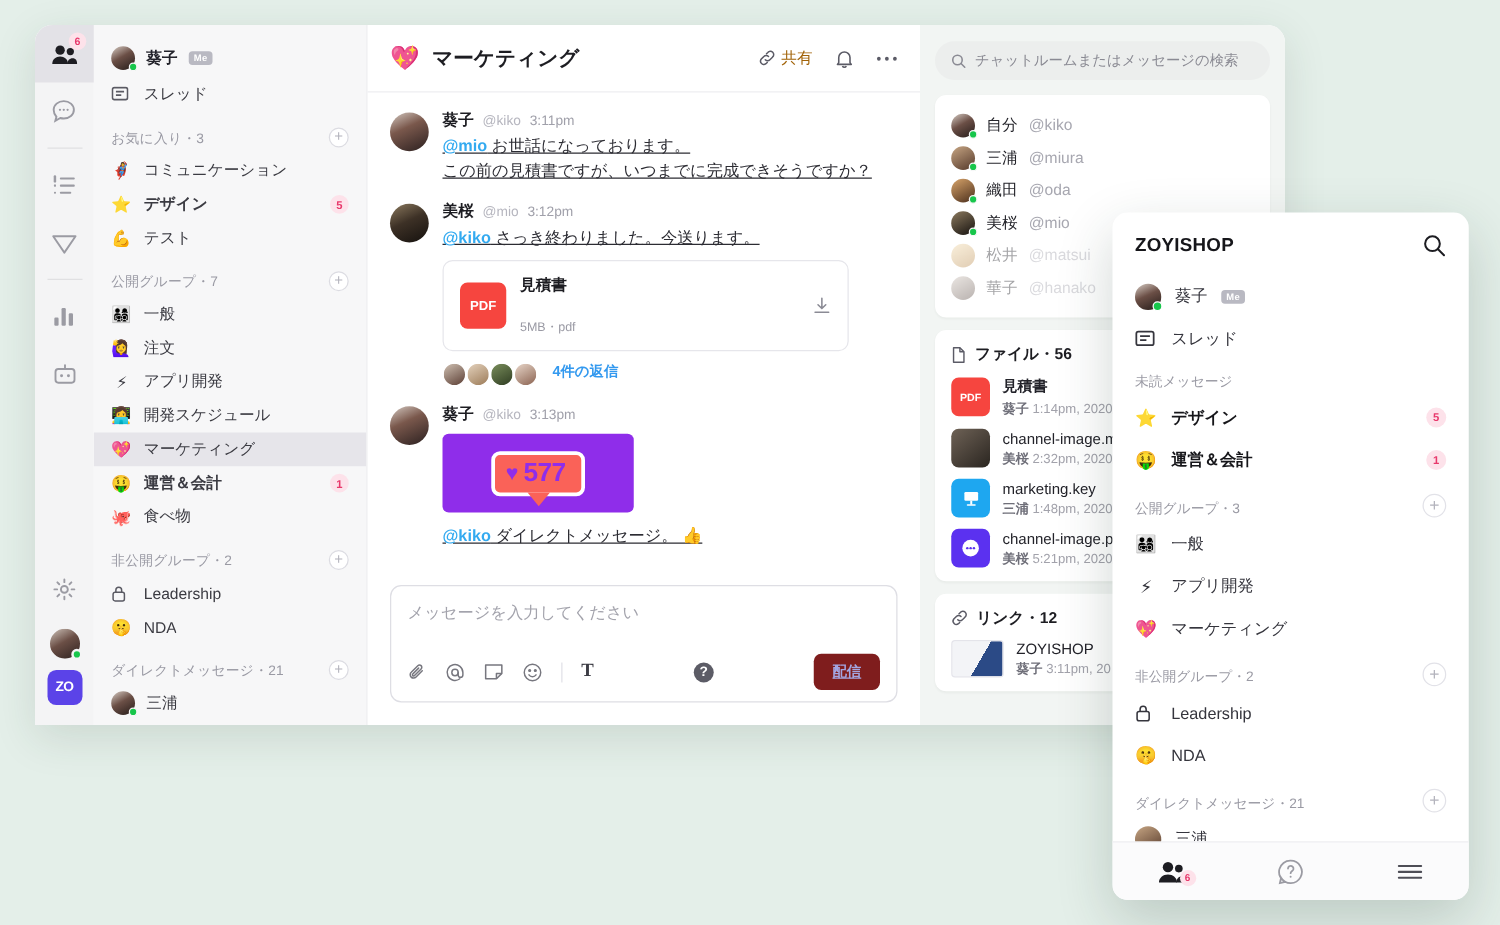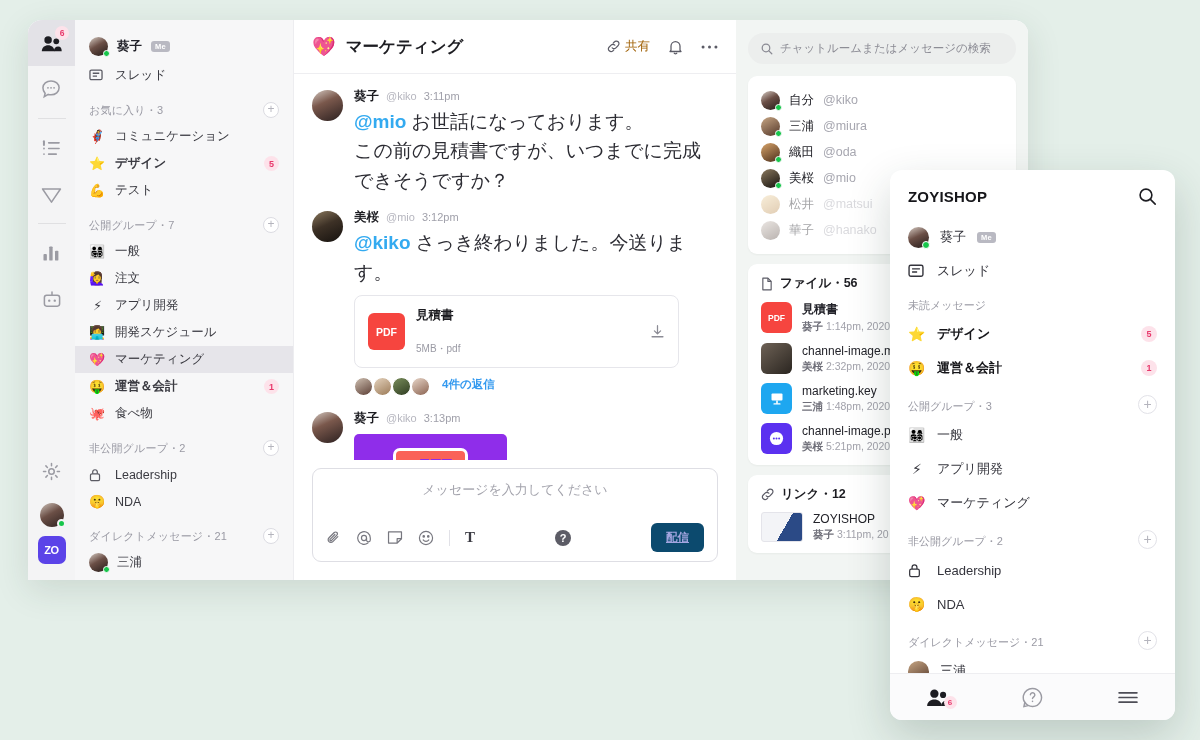--- a/index.html
+++ b/index.html
@@ -117,21 +117,21 @@
   .msg-av {
     width: 31px; height: 31px; border-radius: 50%; flex: 0 0 31px; margin-top: 2px;
   }
   .av-kiko  { background: linear-gradient(155deg,#d5cac2 0%,#7a584c 40%,#2b2020 100%); }
   .av-mio   { background: linear-gradient(155deg,#8c7a5f 0%,#3d3126 45%,#15110e 100%); }
   .msg-body { min-width: 0; flex: 1 1 auto; }
   .msg-meta { display: flex; align-items: baseline; gap: 7px; margin-bottom: 2px; }
   .msg-name { font-size: 12.5px; font-weight: 700; color: #1d1d22; }
   .msg-handle { font-size: 11px; color: #b6b6bf; }
   .msg-time { font-size: 11px; color: #a0a0aa; }
-  .msg-text { font-size: 19px; color: #2c2c33; line-height: 1.55; }
+  .msg-text { font-size: 13px; color: #2c2c33; line-height: 1.55; text-decoration: underline; }
   .mention { color: #33aaf0; font-weight: 600; }
 
   .file-card {
     margin-top: 8px; border: 1px solid #e6e6eb; border-radius: 8px;
     padding: 11px 13px; display: flex; align-items: center; gap: 11px;
     max-width: 325px;
   }
   .pdf-chip {
     width: 37px; height: 37px; border-radius: 6px; background: #f6453f; color: #fff;
     font-size: 10.5px; font-weight: 800; display: flex; align-items: center;
@@ -163,26 +163,26 @@
     content: ""; position: absolute; left: 50%; margin-left: -8px; bottom: -11px;
     width: 0; height: 0; border-left: 9px solid transparent;
     border-right: 9px solid transparent; border-top: 11px solid #fa6258;
   }
 
   .composer { padding: 8px 18px 18px; }
   .composer-box {
     border: 1px solid #dedee4; border-radius: 9px; height: 94px;
     display: flex; flex-direction: column; padding: 12px 13px 9px;
   }
-  .composer-ph { font-size: 13px; color: #a3a3ac; flex: 1 1 auto; text-align: center; }
+  .composer-ph { font-size: 13px; color: #a3a3ac; flex: 1 1 auto; }
   .composer-tools { display: flex; align-items: center; gap: 15px; color: #77777f;
                     font-size: 14px; }
   .tool-sep { width: 1px; height: 16px; background: #e1e1e7; }
   .send-btn {
-    margin-left: auto; background: #0c4a6e; color: #a3a5e0; border: none;
+    margin-left: auto; background: #7f1d1d; color: #a3a5e0; border: none;
     border-radius: 6px; font-size: 11.5px; font-weight: 700;
     padding: 7px 15px; cursor: pointer; text-decoration: underline;
   }
   .help-dot {
     width: 16px; height: 16px; border-radius: 50%; background: #5c5c66; color: #fff;
     font-size: 11px; font-weight: 700; display: flex; align-items: center;
     justify-content: center; margin-left: auto;
   }
 
   

